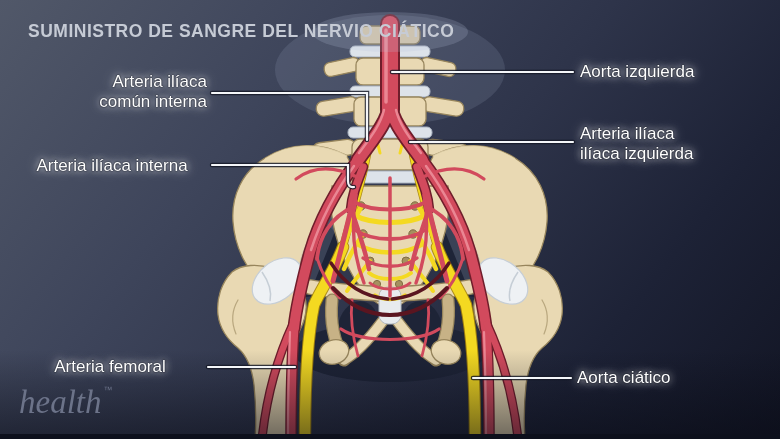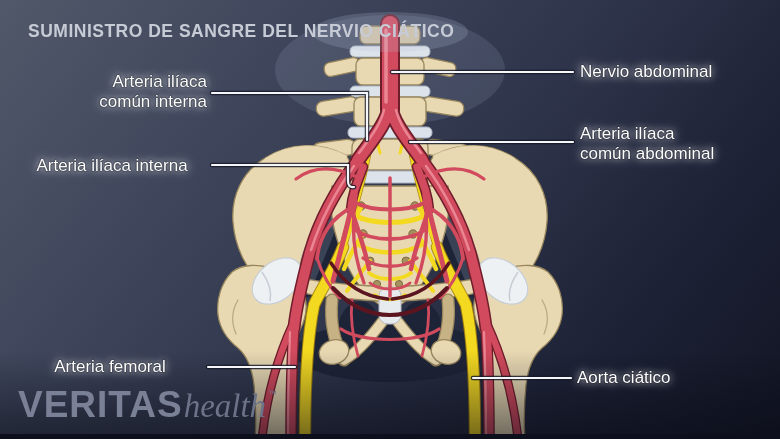--- a/index.html
+++ b/index.html
@@ -278,35 +278,34 @@
   <div class="label lbl-derecha">
     <span>Arteria ilíaca</span><br>
     <span>común interna</span>
   </div>
 
   <div class="label lbl-interna">
     <span>Arteria ilíaca interna</span>
   </div>
 
   <div class="label lbl-aorta">
-    <span>Nervio abdominal</span>
+    <span>Aorta izquierda</span>
   </div>
 
   <div class="label lbl-izquierda">
     <span>Arteria ilíaca</span><br>
-    <span>común abdominal</span>
+    <span>ilíaca izquierda</span>
   </div>
 
   <div class="label lbl-femoral">
     <span>Arteria femoral</span>
   </div>
 
   <div class="label lbl-ciatico">
     <span>Aorta ciático</span>
   </div>
 
   <div class="logo">
-    <span class="logo-brand">VERITAS</span>
     <span class="logo-sub">health</span>
     <span class="logo-tm">™</span>
   </div>
 
 </div>
 
 </body></html>

